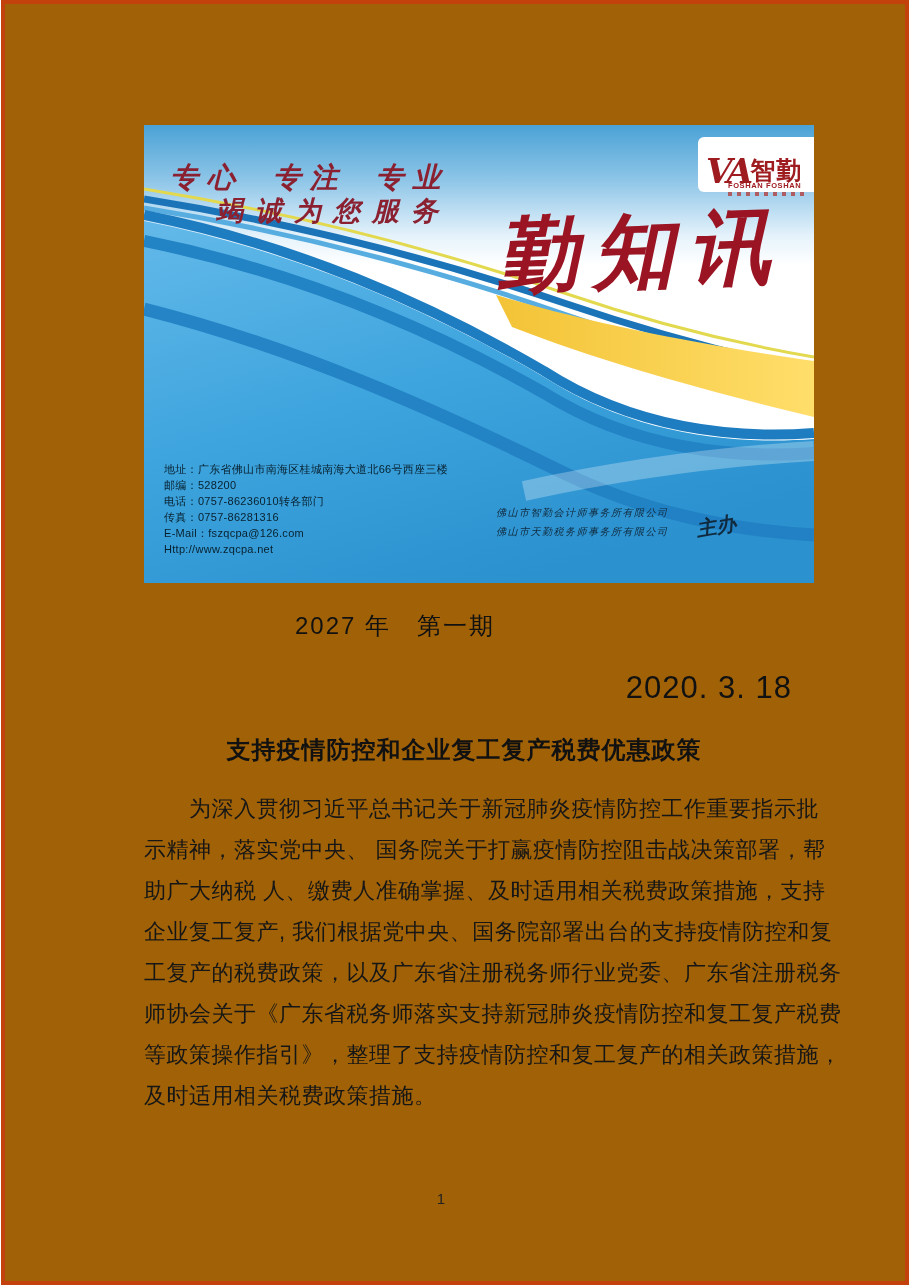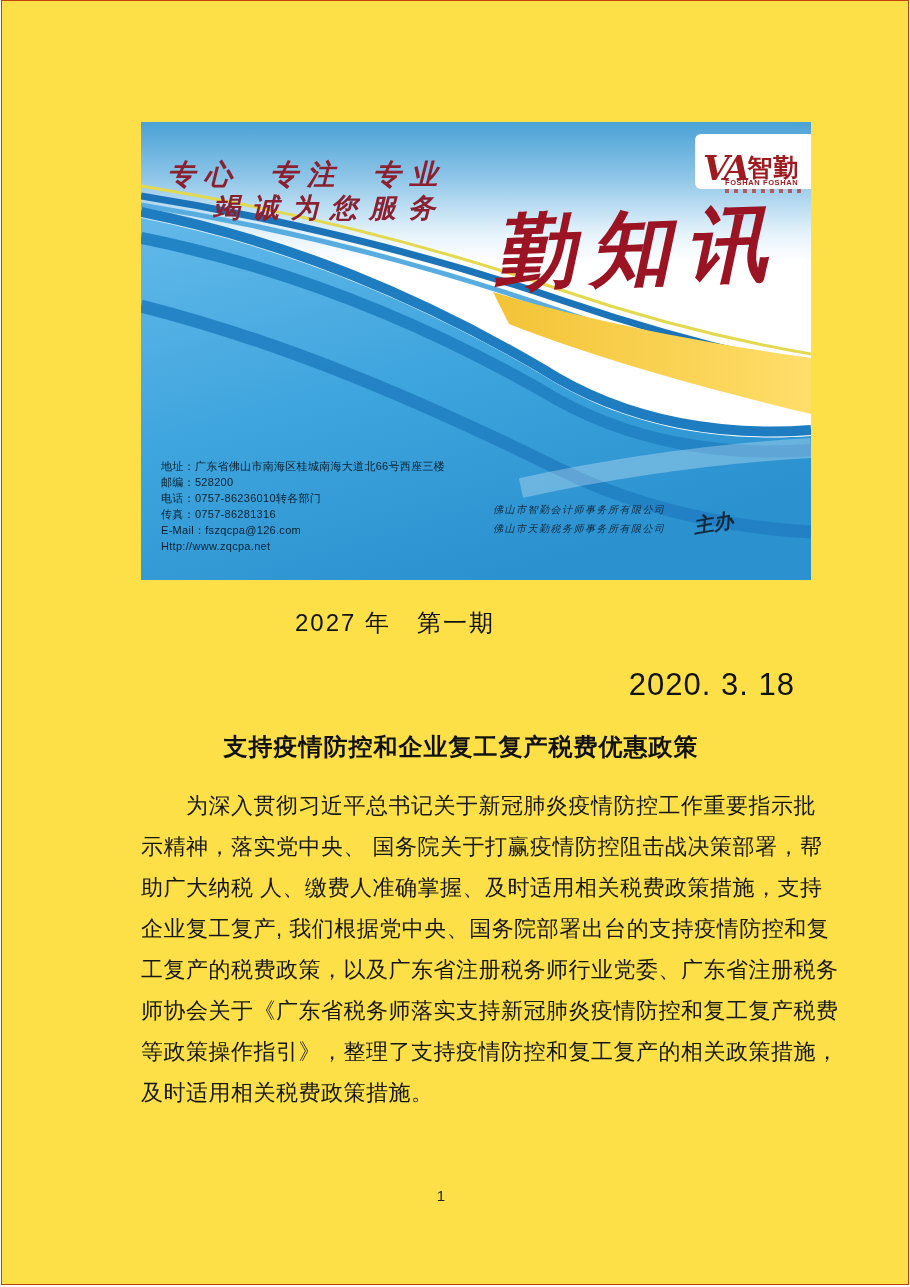--- a/index.html
+++ b/index.html
@@ -1,22 +1,22 @@
 <!DOCTYPE html>
 <html><head>
 <meta charset="utf-8">
 <style>
   * { margin:0; padding:0; box-sizing:border-box; }
   html,body { background:#ffffff; }
   .page {
     position:relative;
     width:908px; height:1285px;
     margin:0 auto;
-    background:#fde047;
-    border:1px solid #c2410c;
+    background:#a16207;
+    border:4px solid #c2410c;
     font-family:"Liberation Sans", sans-serif;
     overflow:hidden;
   }
 
   
   .cover {
     position:absolute; left:139px; top:121px;
     width:670px; height:458px;
     overflow:hidden;
     background:#ffffff;

